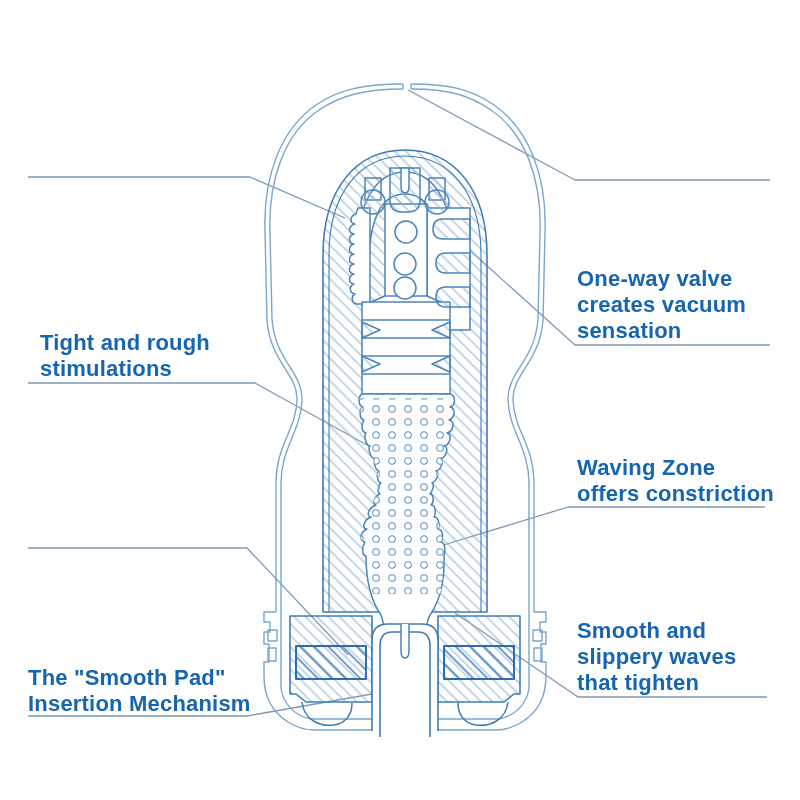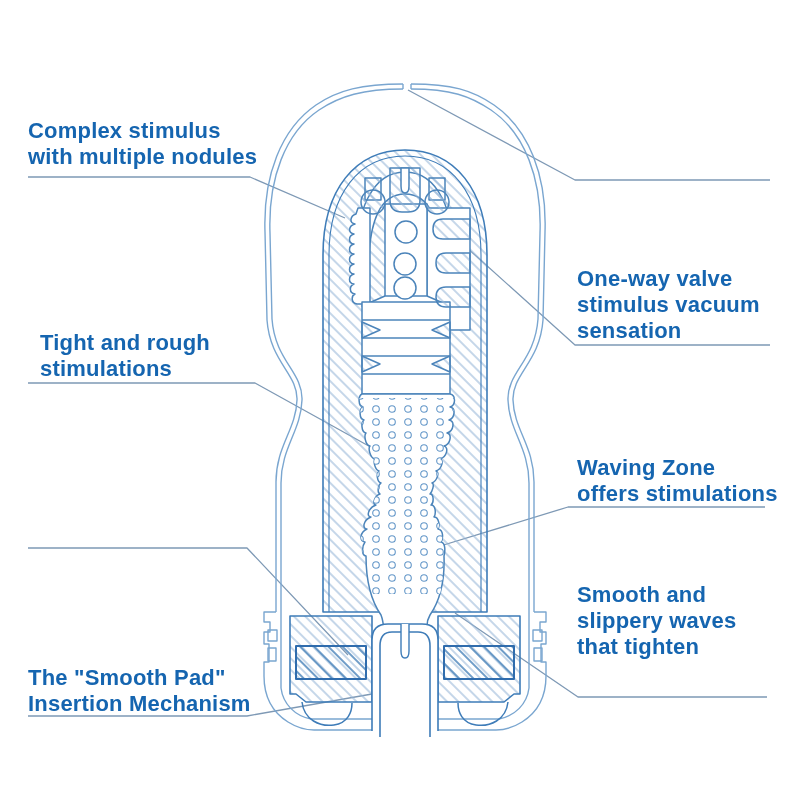--- a/index.html
+++ b/index.html
@@ -170,28 +170,26 @@
     </g>
 
     <g>
       <path d="M 372,731 L 372,640 Q 372,624 388,624 L 422,624 Q 438,624 438,640 L 438,731" fill="#ffffff" stroke="#3e7cb8" stroke-width="1.6"></path>
       <path d="M 380,737 L 380,646 Q 380,632 392,632 L 418,632 Q 430,632 430,646 L 430,737" fill="#ffffff" stroke="#3e7cb8" stroke-width="1.6"></path>
       <path d="M 401,624 L 401,651 Q 401,658 405,658 Q 409,658 409,651 L 409,624" fill="#ffffff" stroke="#3e7cb8" stroke-width="1.4"></path>
     </g>
   </g>
 </svg>
 
-<div class="callout" style="left:28px;  top:118px;">Complex stimulus
-with multiple nodules</div>
 <div class="callout" style="left:577px; top:266px;">One-way valve
-stimulus vacuum
+creates vacuum
 sensation</div>
 <div class="callout" style="left:28px;  top:330px;margin-left:12px;">Tight and rough
 stimulations</div>
 <div class="callout" style="left:577px; top:455px;">Waving Zone
-offers stimulations</div>
+offers constriction</div>
 <div class="callout" style="left:28px;  top:665px;">The "Smooth Pad"
 Insertion Mechanism</div>
-<div class="callout" style="left:577px; top:582px;">Smooth and
+<div class="callout" style="left:577px; top:618px;">Smooth and
 slippery waves
 that tighten</div>
 
 </div>
 
 </body></html>

